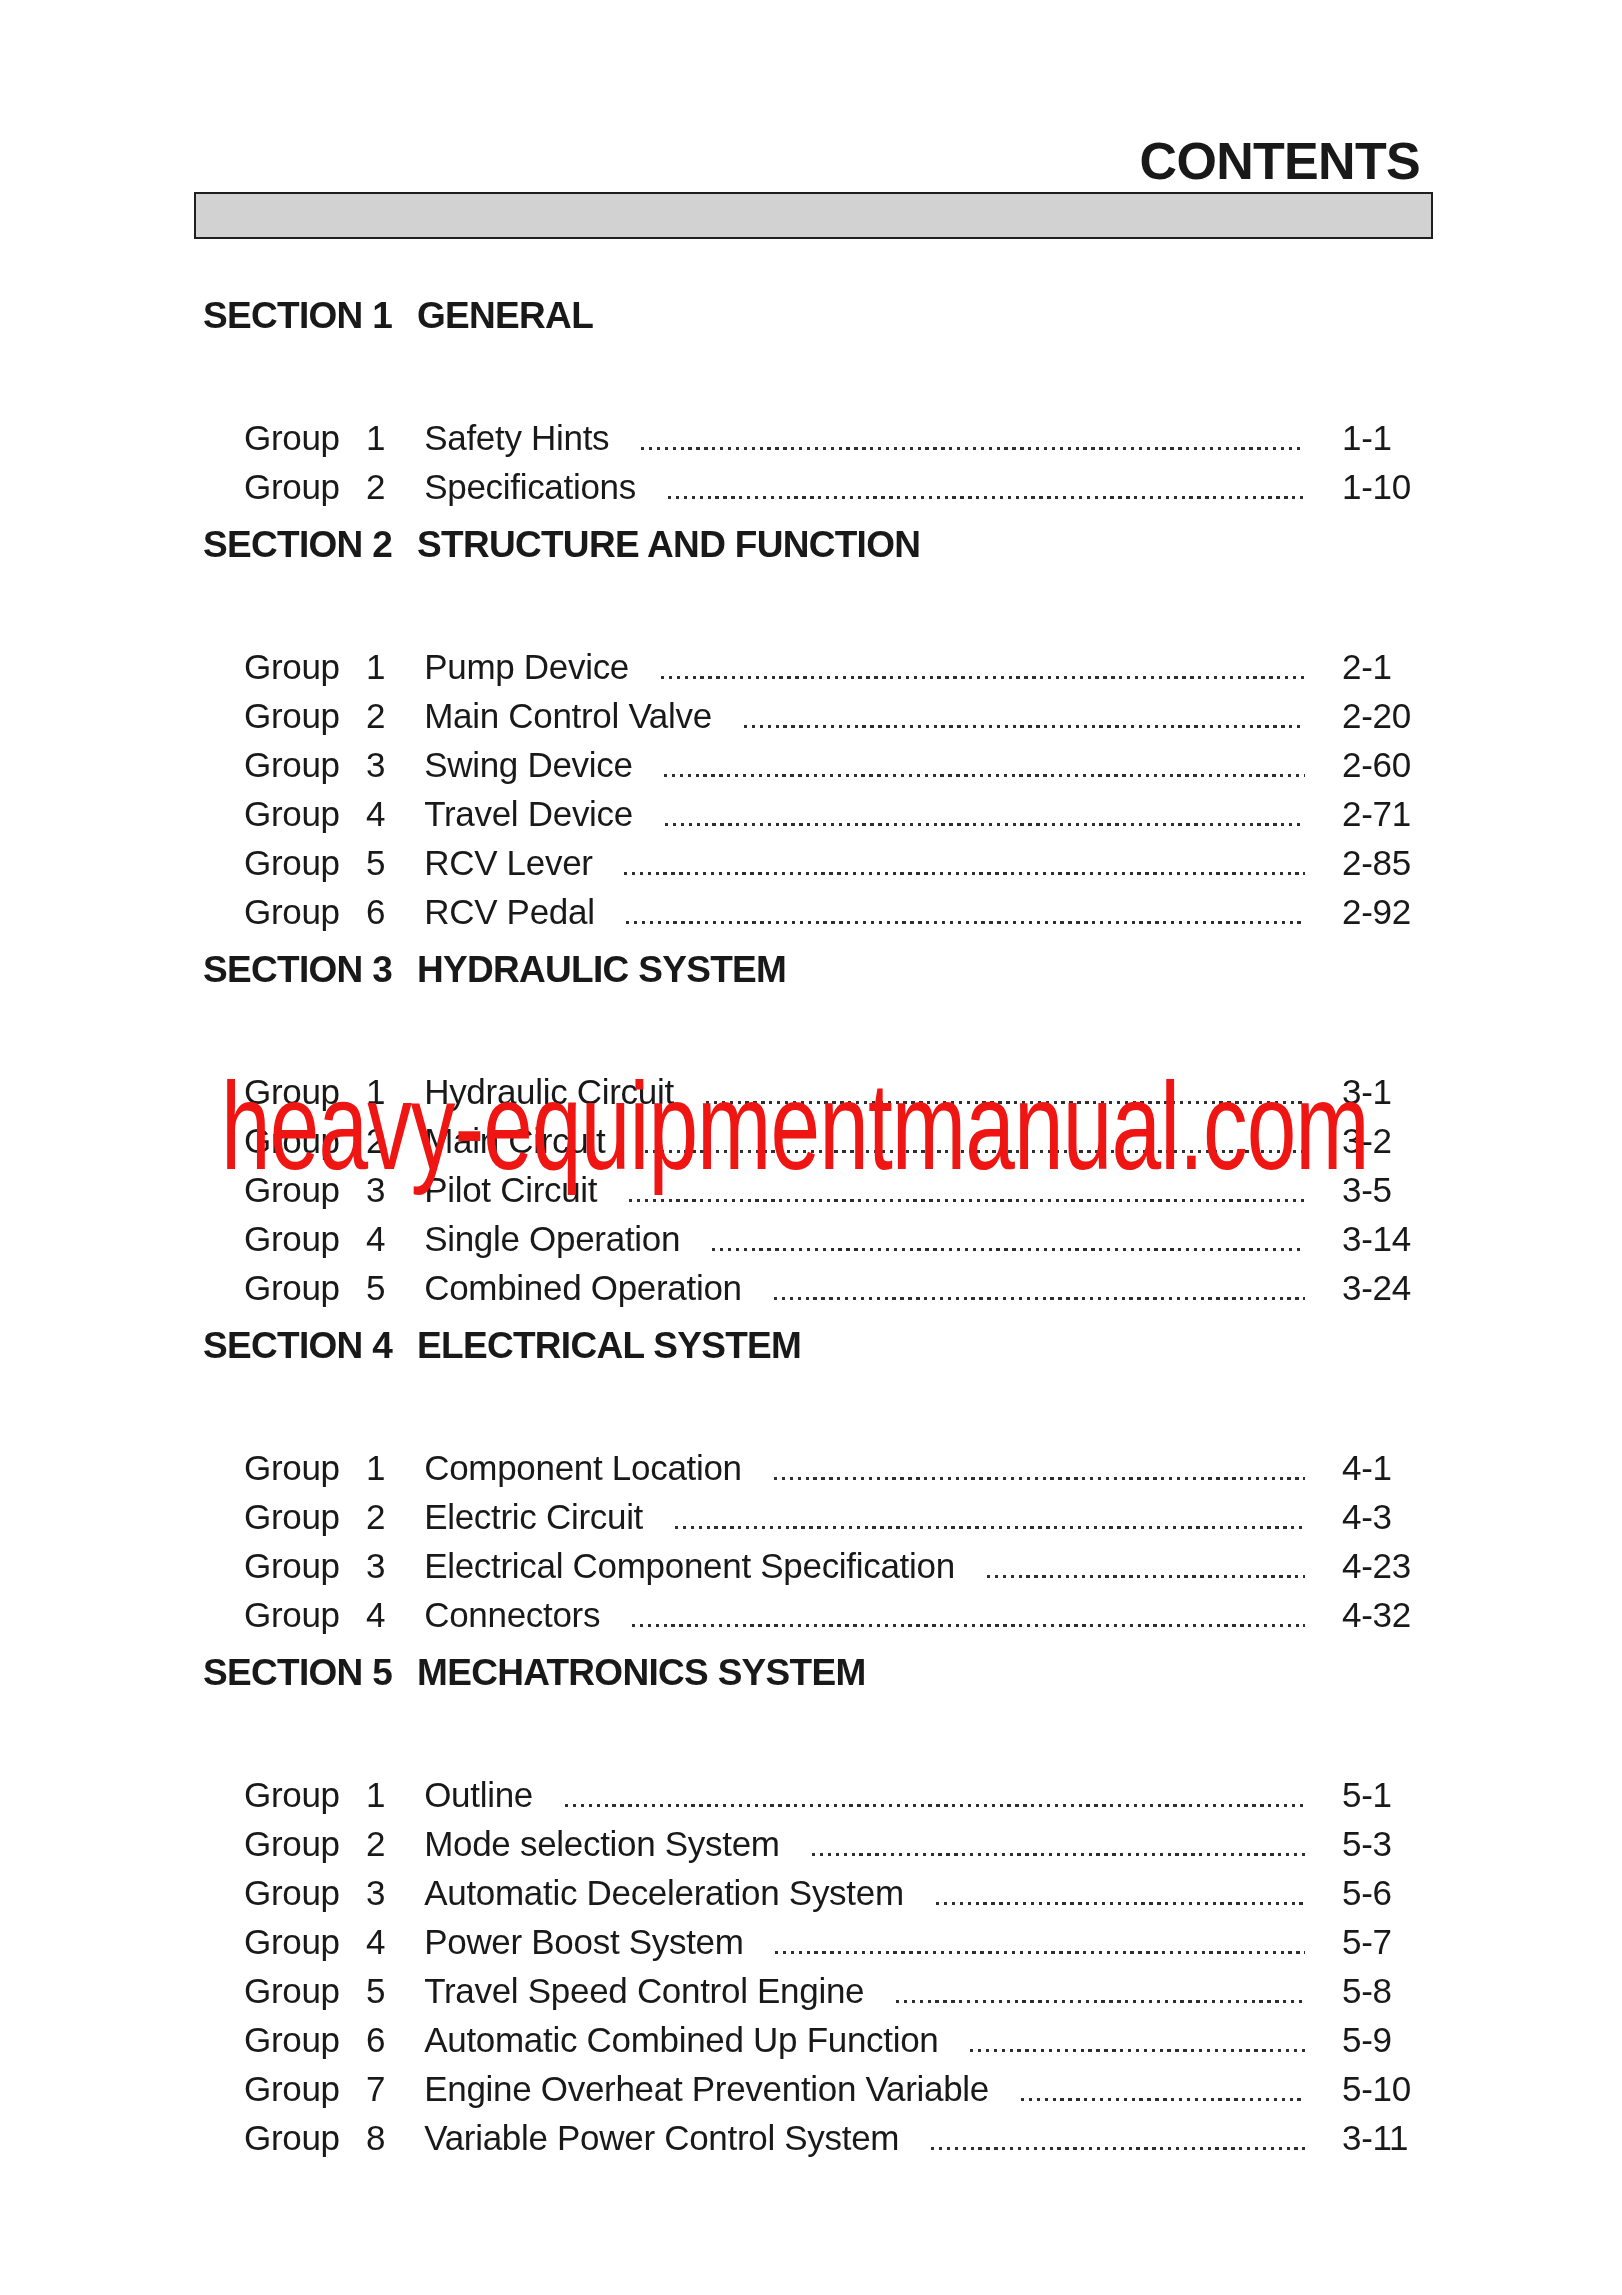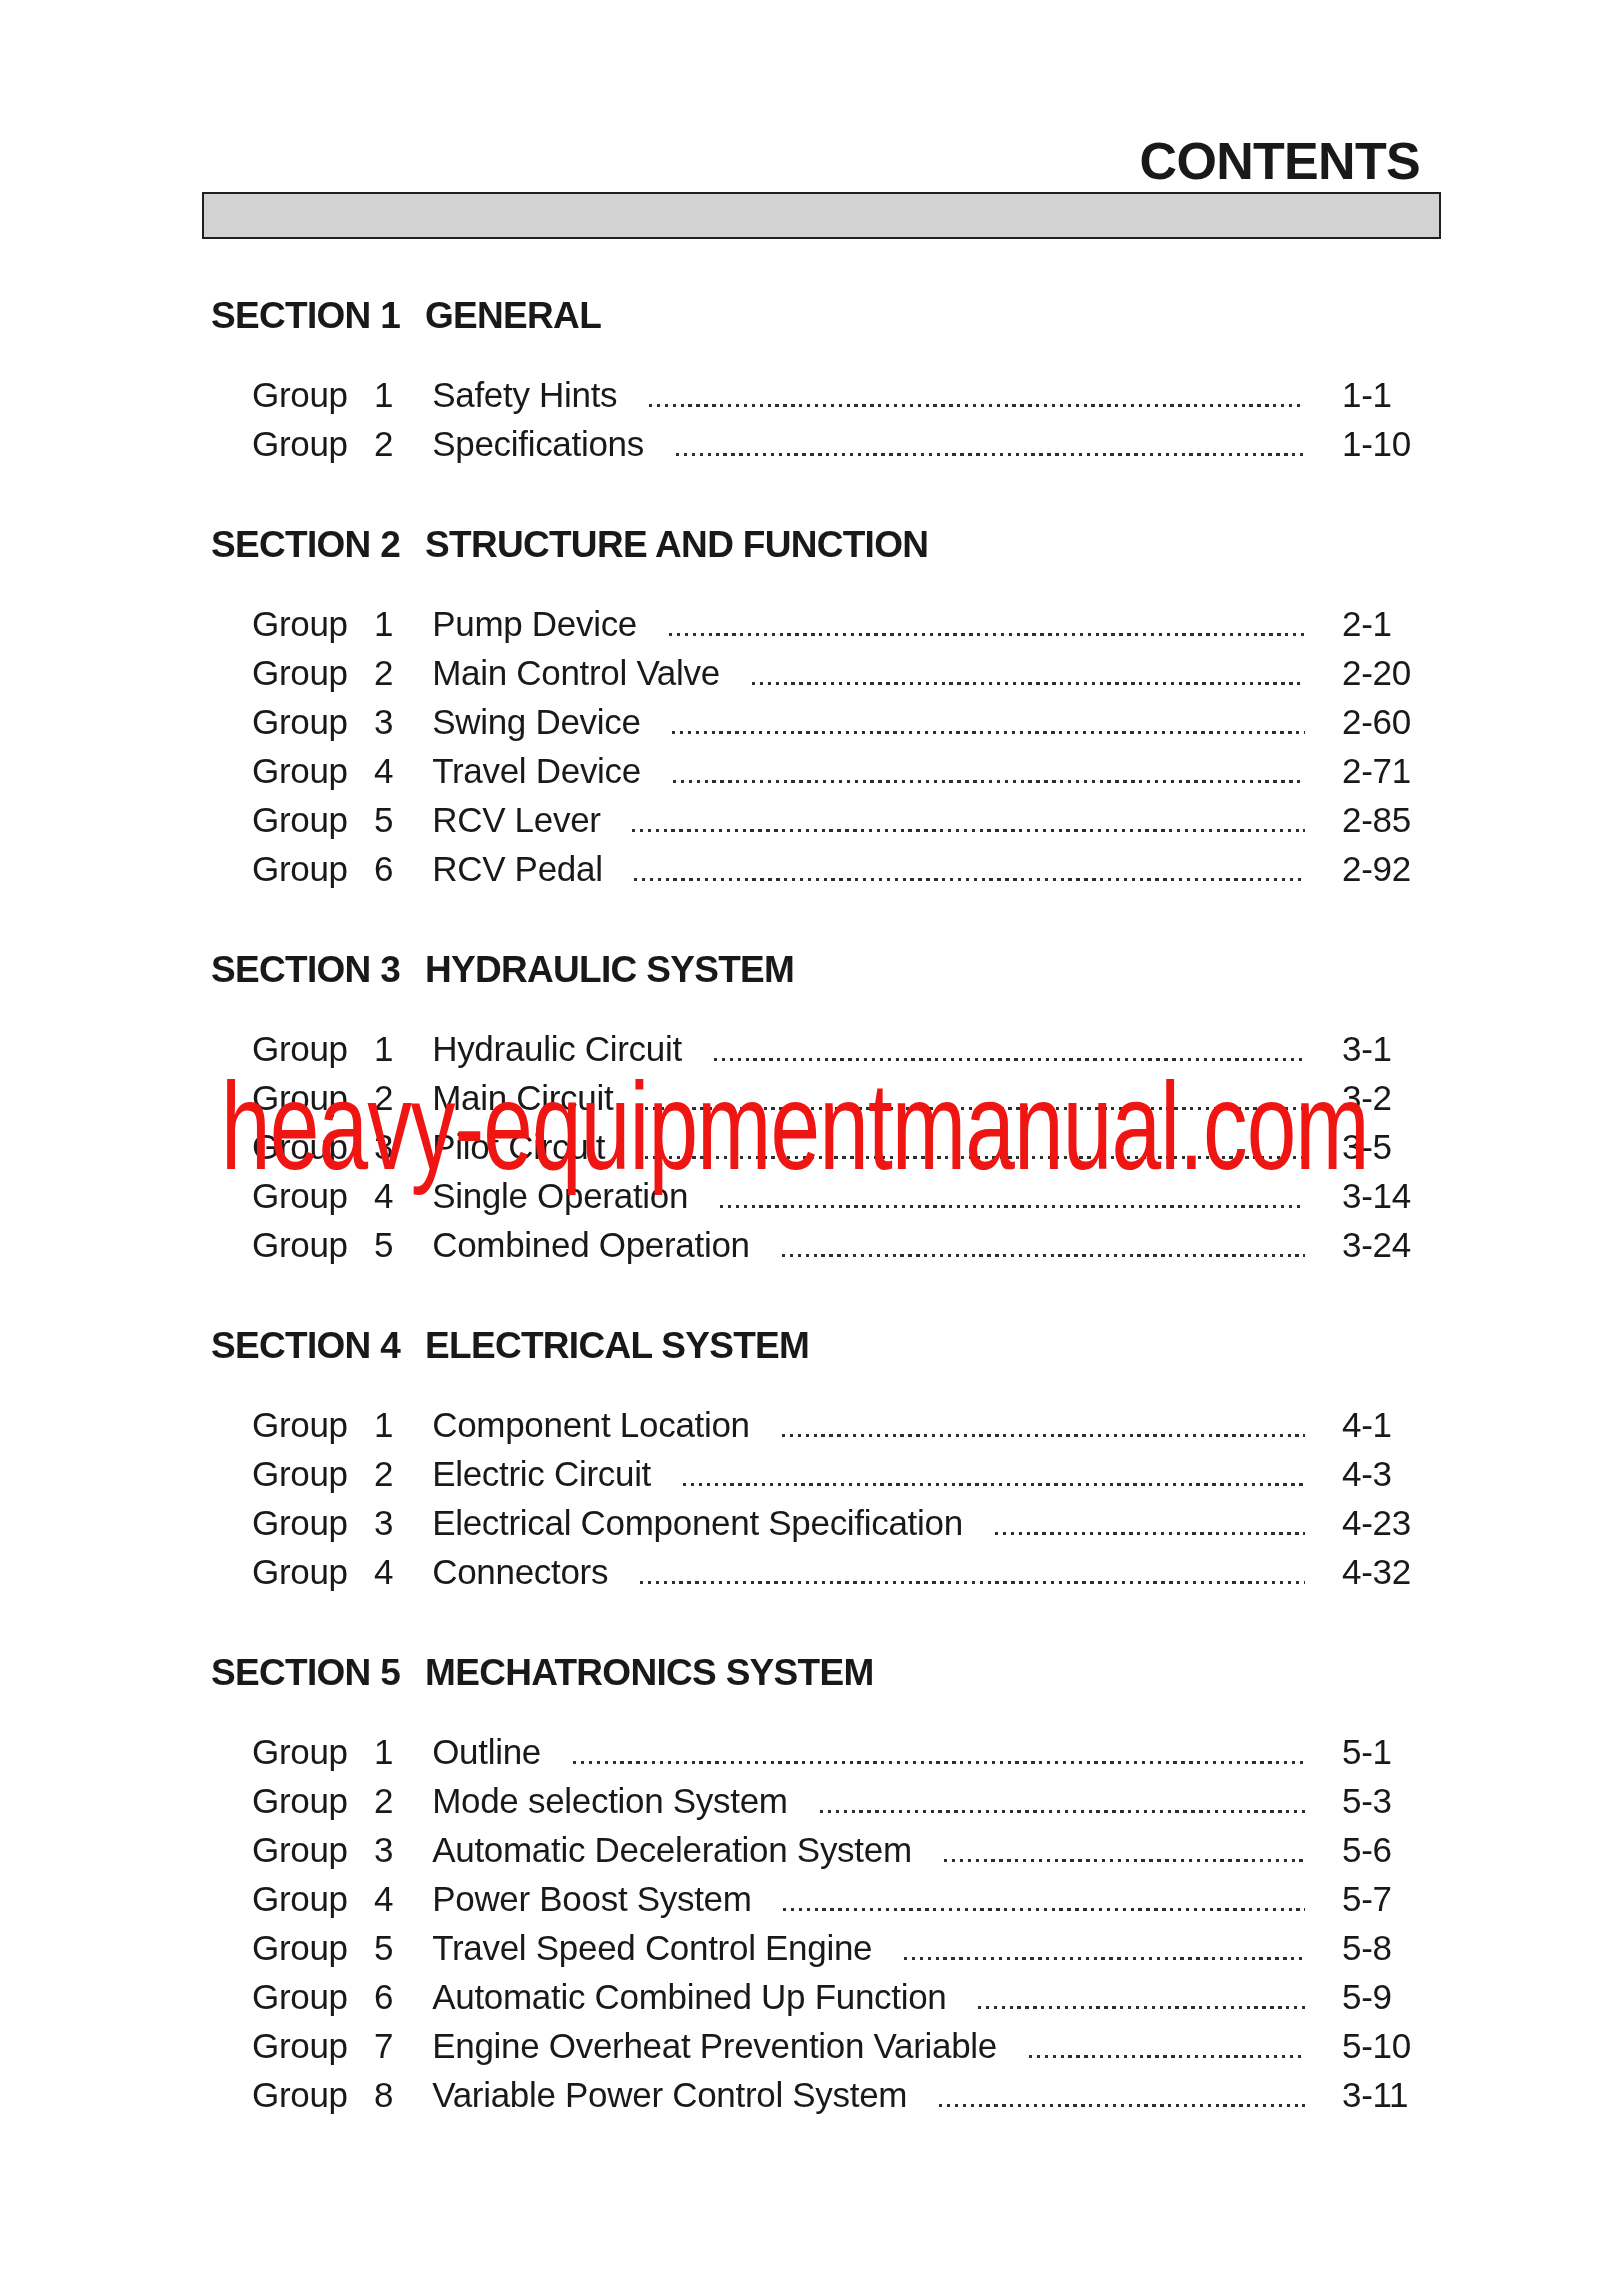--- a/index.html
+++ b/index.html
@@ -11,21 +11,21 @@
   }
   *{margin:0;padding:0;box-sizing:border-box;}
   html,body{background:#ffffff;}
   body{
     width:1623px;height:2295px;
     font-family:"Liberation Sans","DejaVu Sans",sans-serif;
     color:var(--text);
     position:relative;
     overflow:hidden;
   }
-  .page{width:1623px;height:2295px;position:relative;padding-left:8px;}
+  .page{width:1623px;height:2295px;position:relative;}
   .header{padding-top:135px;}
   .contents-title{
     font-size:52px;
     font-weight:bold;
     line-height:52px;
     letter-spacing:-0.7px;
     text-align:right;
     margin-right:203px;
     white-space:nowrap;
   }
@@ -63,21 +63,21 @@
   .num{width:39px;flex:0 0 auto;text-align:center;}
   .ttl{padding-left:9.2px;flex:0 0 auto;}
   .leader{
     flex:1 1 auto;
     height:3.3px;
     margin-left:11.8px;
     margin-right:17px;
     background-image:repeating-linear-gradient(90deg,var(--dots) 0px,var(--dots) 3.3px,transparent 3.3px,transparent 7.9px);
     background-repeat:repeat-x;
   }
-  .pg{width:85px;flex:0 0 auto;}
+  .pg{width:85px;flex:0 0 auto;margin-top:43px;}
   .watermark{
     position:absolute;
     left:221px;
     top:1064px;
     font-size:124px;
     line-height:1;
     font-weight:400;
     letter-spacing:-1.3px;
     color:var(--wm);
     transform:scaleX(0.72);

